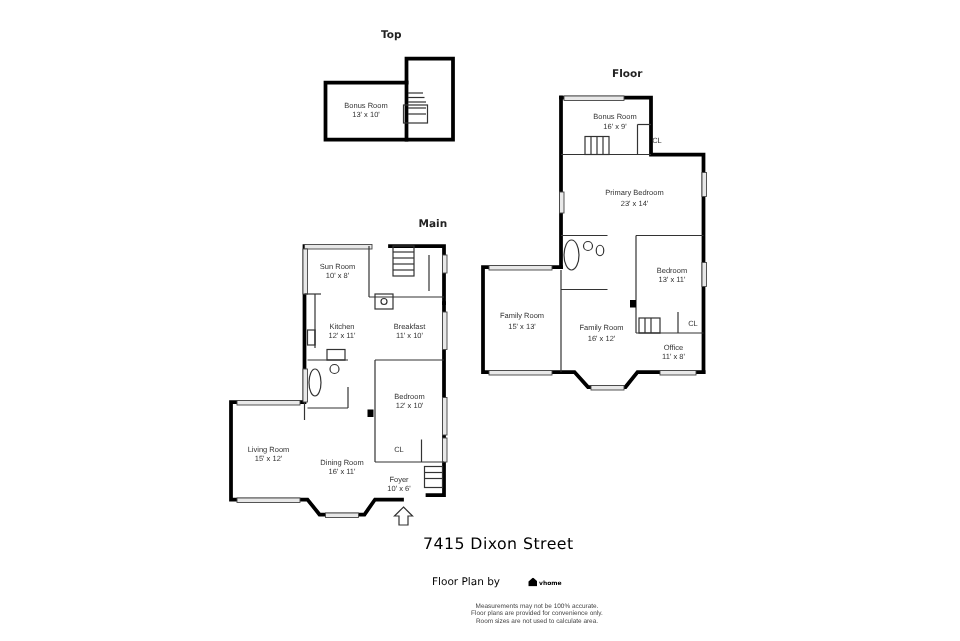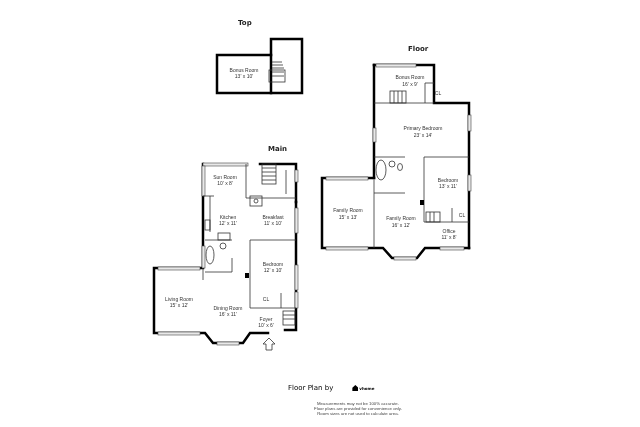--- a/index.html
+++ b/index.html
@@ -12,23 +12,23 @@
   .win { fill: #e8e8e8; stroke: #444; stroke-width: 0.6; }
   .addr { position: absolute; left: 282px; top: 358px; font-family: "DejaVu Sans", sans-serif; font-size: 10.5px; line-height: 11px; color: #000; letter-spacing: 0.3px; }
   .byline { position: absolute; left: 288px; top: 384px; font-family: "DejaVu Sans", sans-serif; font-size: 7px; color: #000; display: flex; align-items: center; gap: 19px; }
   .logo { display: inline-flex; align-items: center; gap: 1px; font-size: 4px; font-weight: bold; }
   .logo-mark { width: 6px; height: 6px; background: #000; clip-path: polygon(50% 0, 100% 45%, 100% 100%, 0 100%, 0 45%); }
   .disclaimer { position: absolute; left: 268px; top: 401px; width: 180px; font-size: 4.3px; line-height: 5px; color: #444; text-align: center; font-family: "Liberation Sans", sans-serif; }
 </style>
 </head>
 <body>
 
-<div class="floor-title" style="left:238px; top:19px;">Top</div>
+<div class="floor-title" style="left:254px; top:19px;">Top</div>
 <div class="floor-title" style="left:408px; top:45px;">Floor</div>
-<div class="floor-title" style="left:268px; top:145px;">Main</div>
+<div class="floor-title" style="left:279px; top:145px;">Main</div>
 
 <svg width="640" height="427" viewBox="0 0 640 427">
 
   <g>
     <polyline class="wall" stroke-width="2.5" points="217,55 271,55 271,39 302,39 302,93 271,93 271,93 217,93 217,55"></polyline>
     <line class="wall" stroke-width="2.5" x1="271" y1="55" x2="271" y2="93"></line>
 
     <g class="thin">
       <rect x="269" y="70" width="16" height="12"></rect>
       <line x1="272" y1="62" x2="282" y2="62"></line>
@@ -161,20 +161,21 @@
     <text class="room-label" x="179" y="301">Living Room</text>
     <text class="room-label" x="179" y="307">15' x 12'</text>
     <text class="room-label" x="228" y="310">Dining Room</text>
     <text class="room-label" x="228" y="316">16' x 11'</text>
     <text class="room-label" x="266" y="321">Foyer</text>
     <text class="room-label" x="266" y="327">10' x 6'</text>
   </g>
 </svg>
 
 <div class="addr">
+  <div>7415 Dixon Street</div>
 </div>
 
 <div class="byline">
   <span>Floor Plan by</span>
   <span class="logo">
     <span class="logo-mark"></span>
     <span>vhome</span>
   </span>
 </div>
 

